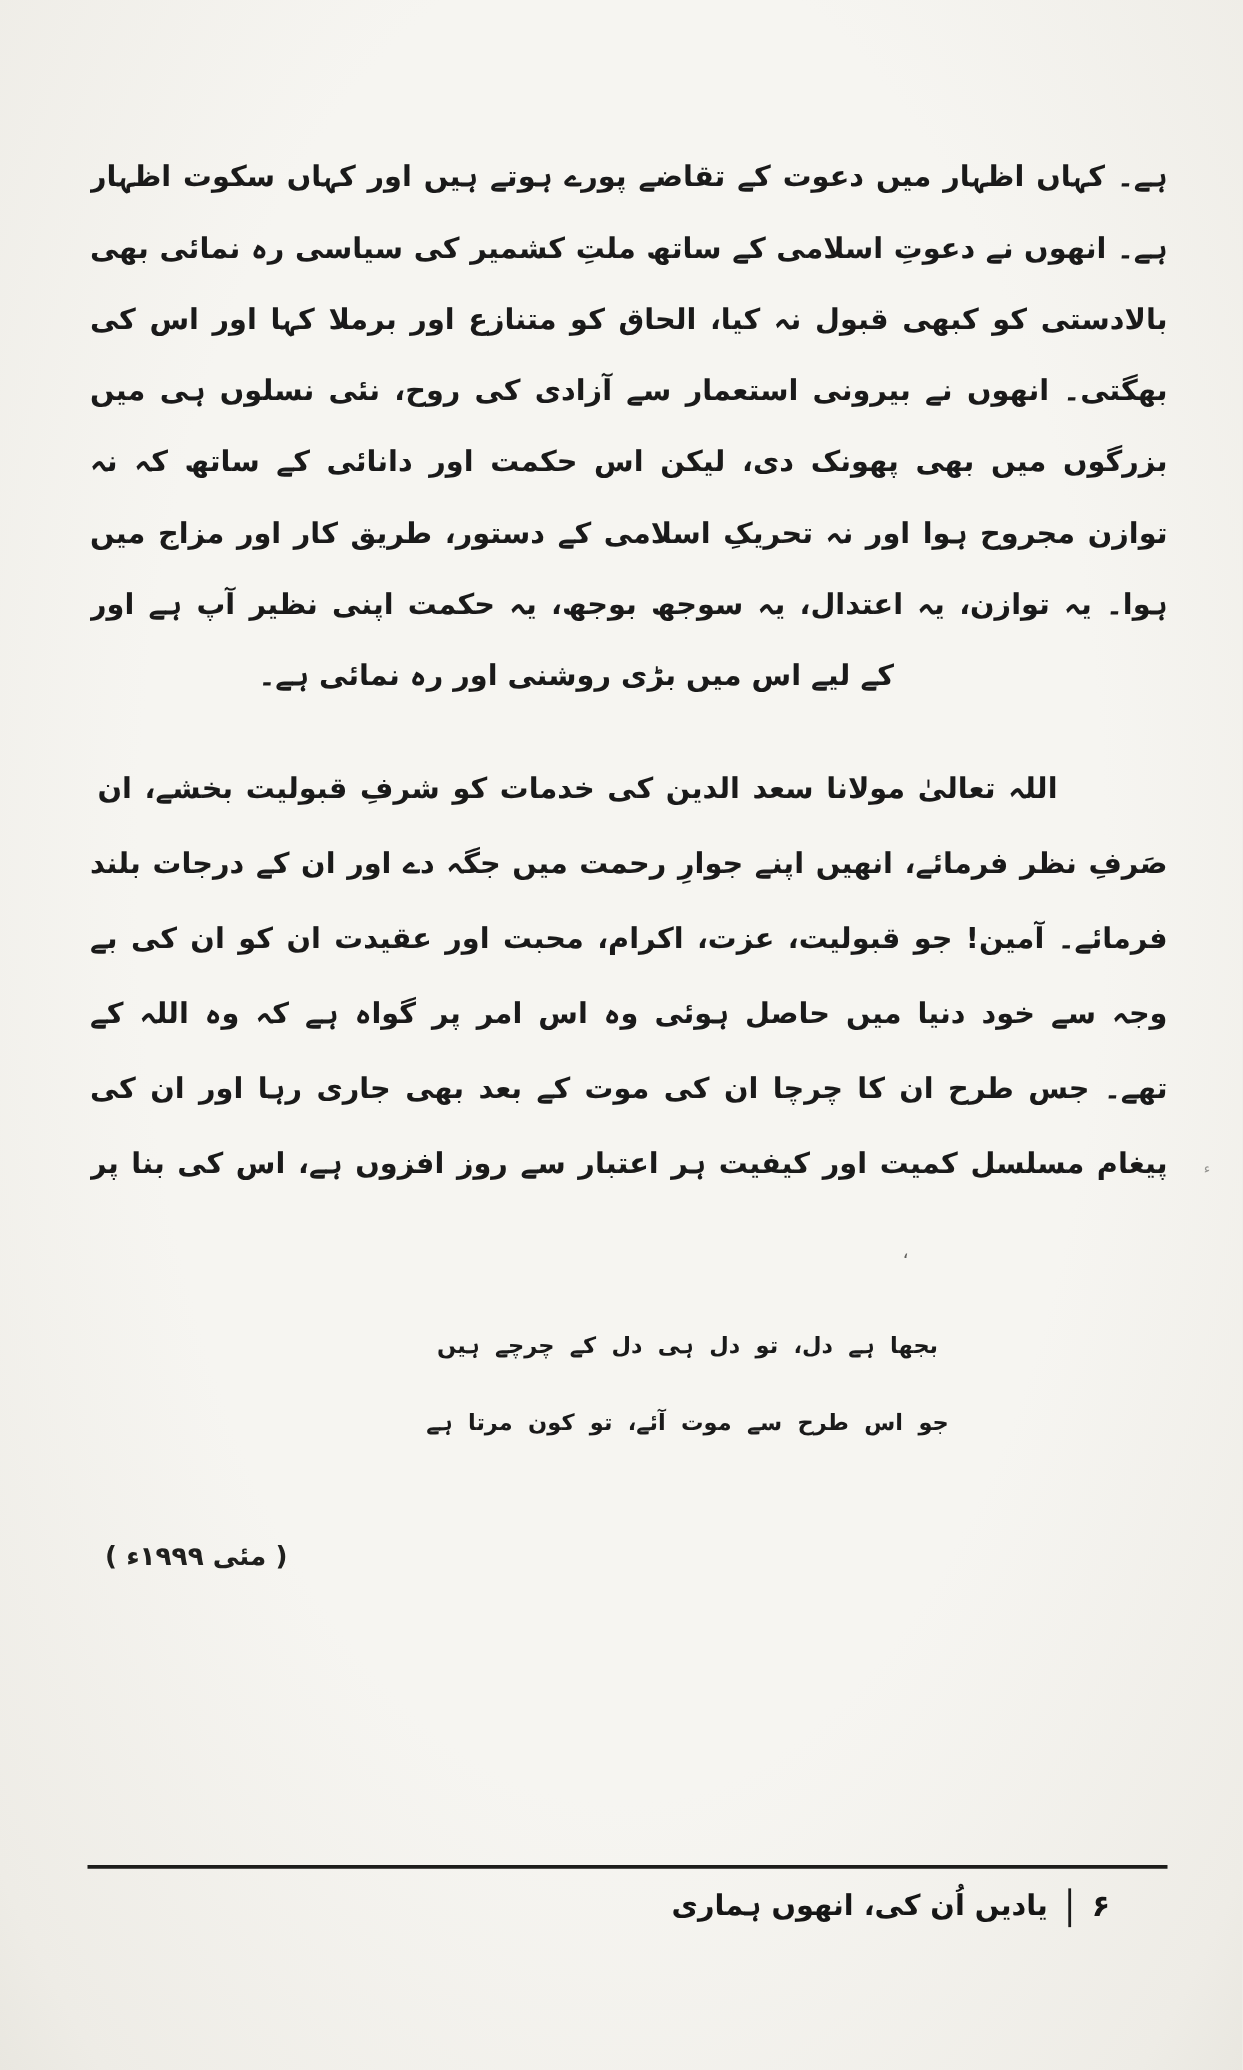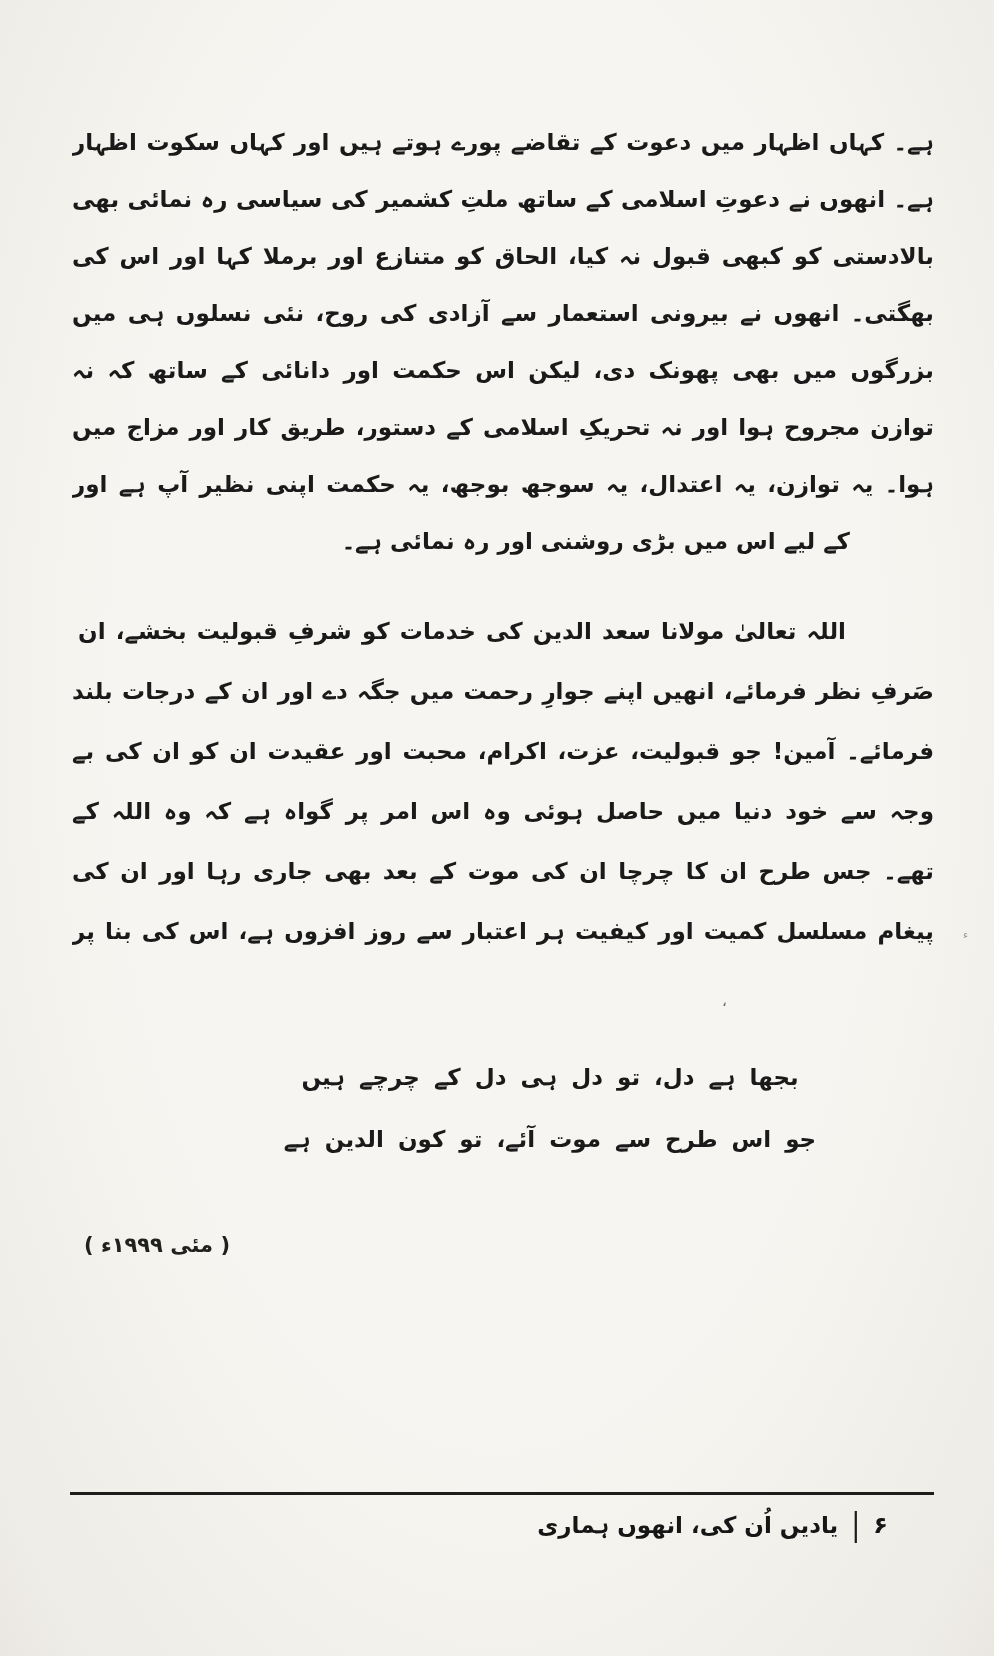--- a/index.html
+++ b/index.html
@@ -28,30 +28,30 @@
   .line {
     text-align:justify;
     text-justify:inter-word;
     overflow:hidden;
     white-space:normal;
   }
   .para-1 .line { height:57px; line-height:57px; }
   .para-2 .line { height:60px; line-height:60px; }
   
   .stretch::after { content:""; display:inline-block; width:100%; height:0; }
-  .endline { text-align:right; }
+  .endline { text-align:center; }
   .indent-first   { padding-left:6px;  padding-right:88px; }
   .p1-lastline    { padding-right:84px; }
   .p2-lastline    { padding-right:26px; letter-spacing:1px; }
   
   .couplet {
     position:absolute;
     top:1046px; left:270px; width:560px;
     direction:rtl; text-align:center;
-    color:#1a1a1a; font-weight:bold; font-size:23px;
+    color:#1a1a1a; font-weight:bold; font-size:18px;
   }
   .couplet .cline { height:62px; line-height:62px; word-spacing:6px; }
   
   .datenote {
     position:absolute;
     top:1233px; left:84px;
     direction:rtl;
     color:#20201e; font-weight:bold; font-size:21px;
     letter-spacing:1px;
     text-align:center;
@@ -97,21 +97,21 @@
     <div class="line stretch indent-first">اللہ تعالیٰ مولانا سعد الدین کی خدمات کو شرفِ قبولیت بخشے، ان کی بشری لغزشوں سے</div>
     <div class="line stretch">صَرفِ نظر فرمائے، انھیں اپنے جوارِ رحمت میں جگہ دے اور ان کے درجات بلند سے بلند تر</div>
     <div class="line stretch">فرمائے۔ آمین! جو قبولیت، عزت، اکرام، محبت اور عقیدت ان کو ان کی بے لوث خدمت کی</div>
     <div class="line stretch">وجہ سے خود دنیا میں حاصل ہوئی وہ اس امر پر گواہ ہے کہ وہ اللہ کے مقبول بندوں میں سے</div>
     <div class="line stretch">تھے۔ جس طرح ان کا چرچا ان کی موت کے بعد بھی جاری رہا اور ان کی جاری کردہ دعوت اور</div>
     <div class="line stretch">پیغام مسلسل کمیت اور کیفیت ہر اعتبار سے روز افزوں ہے، اس کی بنا پر تو دل سے بے ساختہ یہ</div>
   </div>
 
   <div class="couplet">
     <div class="cline">بجھا ہے دل، تو دل ہی دل کے چرچے ہیں</div>
-    <div class="cline">جو اس طرح سے موت آئے، تو کون الدین ہے</div>
+    <div class="cline">جو اس طرح سے موت آئے، تو کون مرتا ہے</div>
   </div>
 
   <div class="datenote">( مئی ۱۹۹۹ء )</div>
 
   <div class="footer-rule"></div>
   <div class="footer">
     <span class="pagenum">۶</span>
     <span class="sep">|</span>
     <span class="title">یادیں اُن کی، انھوں ہماری</span>
   </div>

